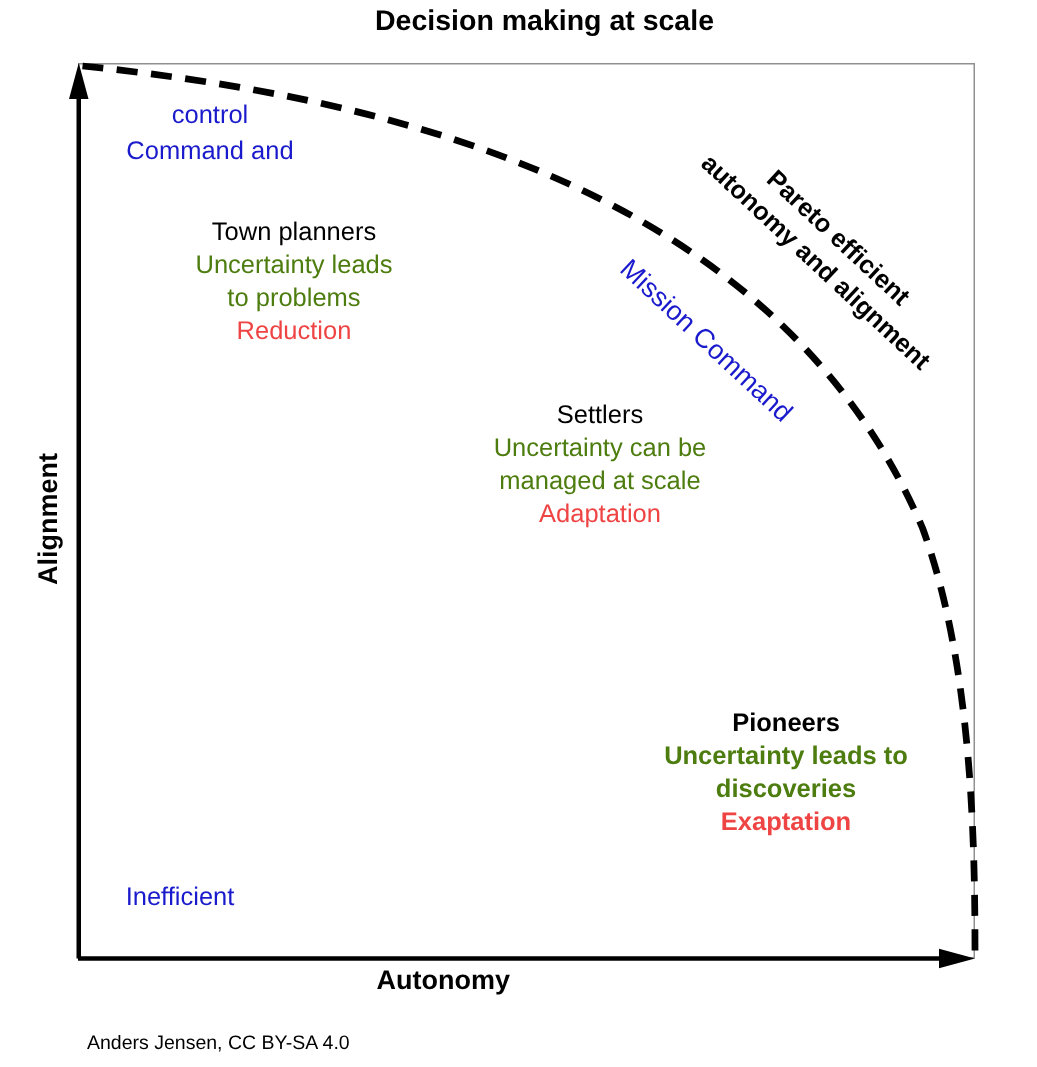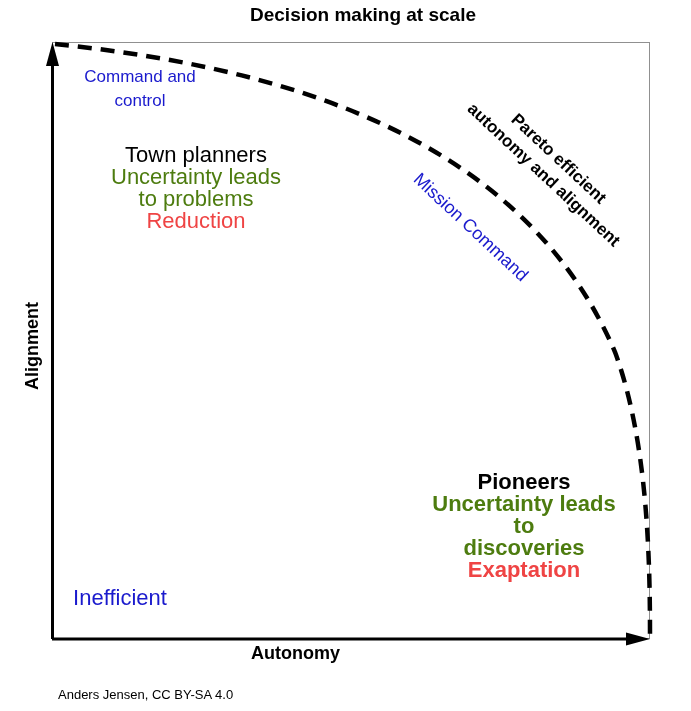--- a/index.html
+++ b/index.html
@@ -16,21 +16,21 @@
     left:0;right:0;top:4px;
     text-align:center;
     font-size:19px;font-weight:bold;color:#000;
   }
   #plot-frame{
     left:52px;top:42px;width:598px;height:597px;
     border:1px solid #909090;
     box-sizing:border-box;
   }
   svg.overlay{left:0;top:0;pointer-events:none;}
-  .txt{text-align:center;font-size:22px;line-height:22px;color:#000;}
+  .txt{text-align:center;font-size:17px;line-height:22px;color:#000;}
   .blue{color:#1a1acd;}
   .gray{color:#4d7c0f;}
   .teal{color:#ef4444;}
   #command-control{left:55px;top:65px;width:170px;font-size:17px;line-height:24px;}
   #zone-town-planners{left:96px;top:144px;width:200px;}
   #zone-settlers{left:300px;top:266px;width:200px;}
   #zone-pioneers{left:424px;top:471px;width:200px;font-weight:bold;}
   #inefficient{left:55px;top:587px;width:130px;text-align:center;}
   #self-organized{left:491px;top:587px;width:140px;}
   #mission-command{
@@ -71,31 +71,37 @@
     <line x1="52.5" y1="639" x2="52.5" y2="63" stroke="#000" stroke-width="3"></line>
     <polygon points="52.5,42 46,66 59,66" fill="#000"></polygon>
 
     <line x1="52" y1="639" x2="629" y2="639" stroke="#000" stroke-width="3"></line>
     <polygon points="650,639 626,632.5 626,645.5" fill="#000"></polygon>
 
     <path d="M 55 44 C 270 66, 520 130, 615 352 C 648 442, 650 560, 650 637" fill="none" stroke="#000" stroke-width="4.5" stroke-dasharray="14 9"></path>
   </svg>
 
   <div class="abs txt blue" id="command-control">
+    <div>control</div>
     <div>Command and</div>
-    <div>control</div>
   </div>
 
   <div class="abs txt" id="zone-town-planners">
     <div>Town planners</div>
     <div class="gray">Uncertainty leads</div>
     <div class="gray">to problems</div>
     <div class="teal">Reduction</div>
   </div>
 
+  <div class="abs txt" id="zone-settlers">
+    <div>Settlers</div>
+    <div class="gray">Uncertainty can be</div>
+    <div class="gray">managed at scale</div>
+    <div class="teal">Adaptation</div>
+  </div>
 
   <div class="abs txt" id="zone-pioneers">
     <div>Pioneers</div>
     <div class="gray">Uncertainty leads to</div>
     <div class="gray">discoveries</div>
     <div class="teal">Exaptation</div>
   </div>
 
   <div class="abs txt blue" id="mission-command">Mission Command</div>
 

